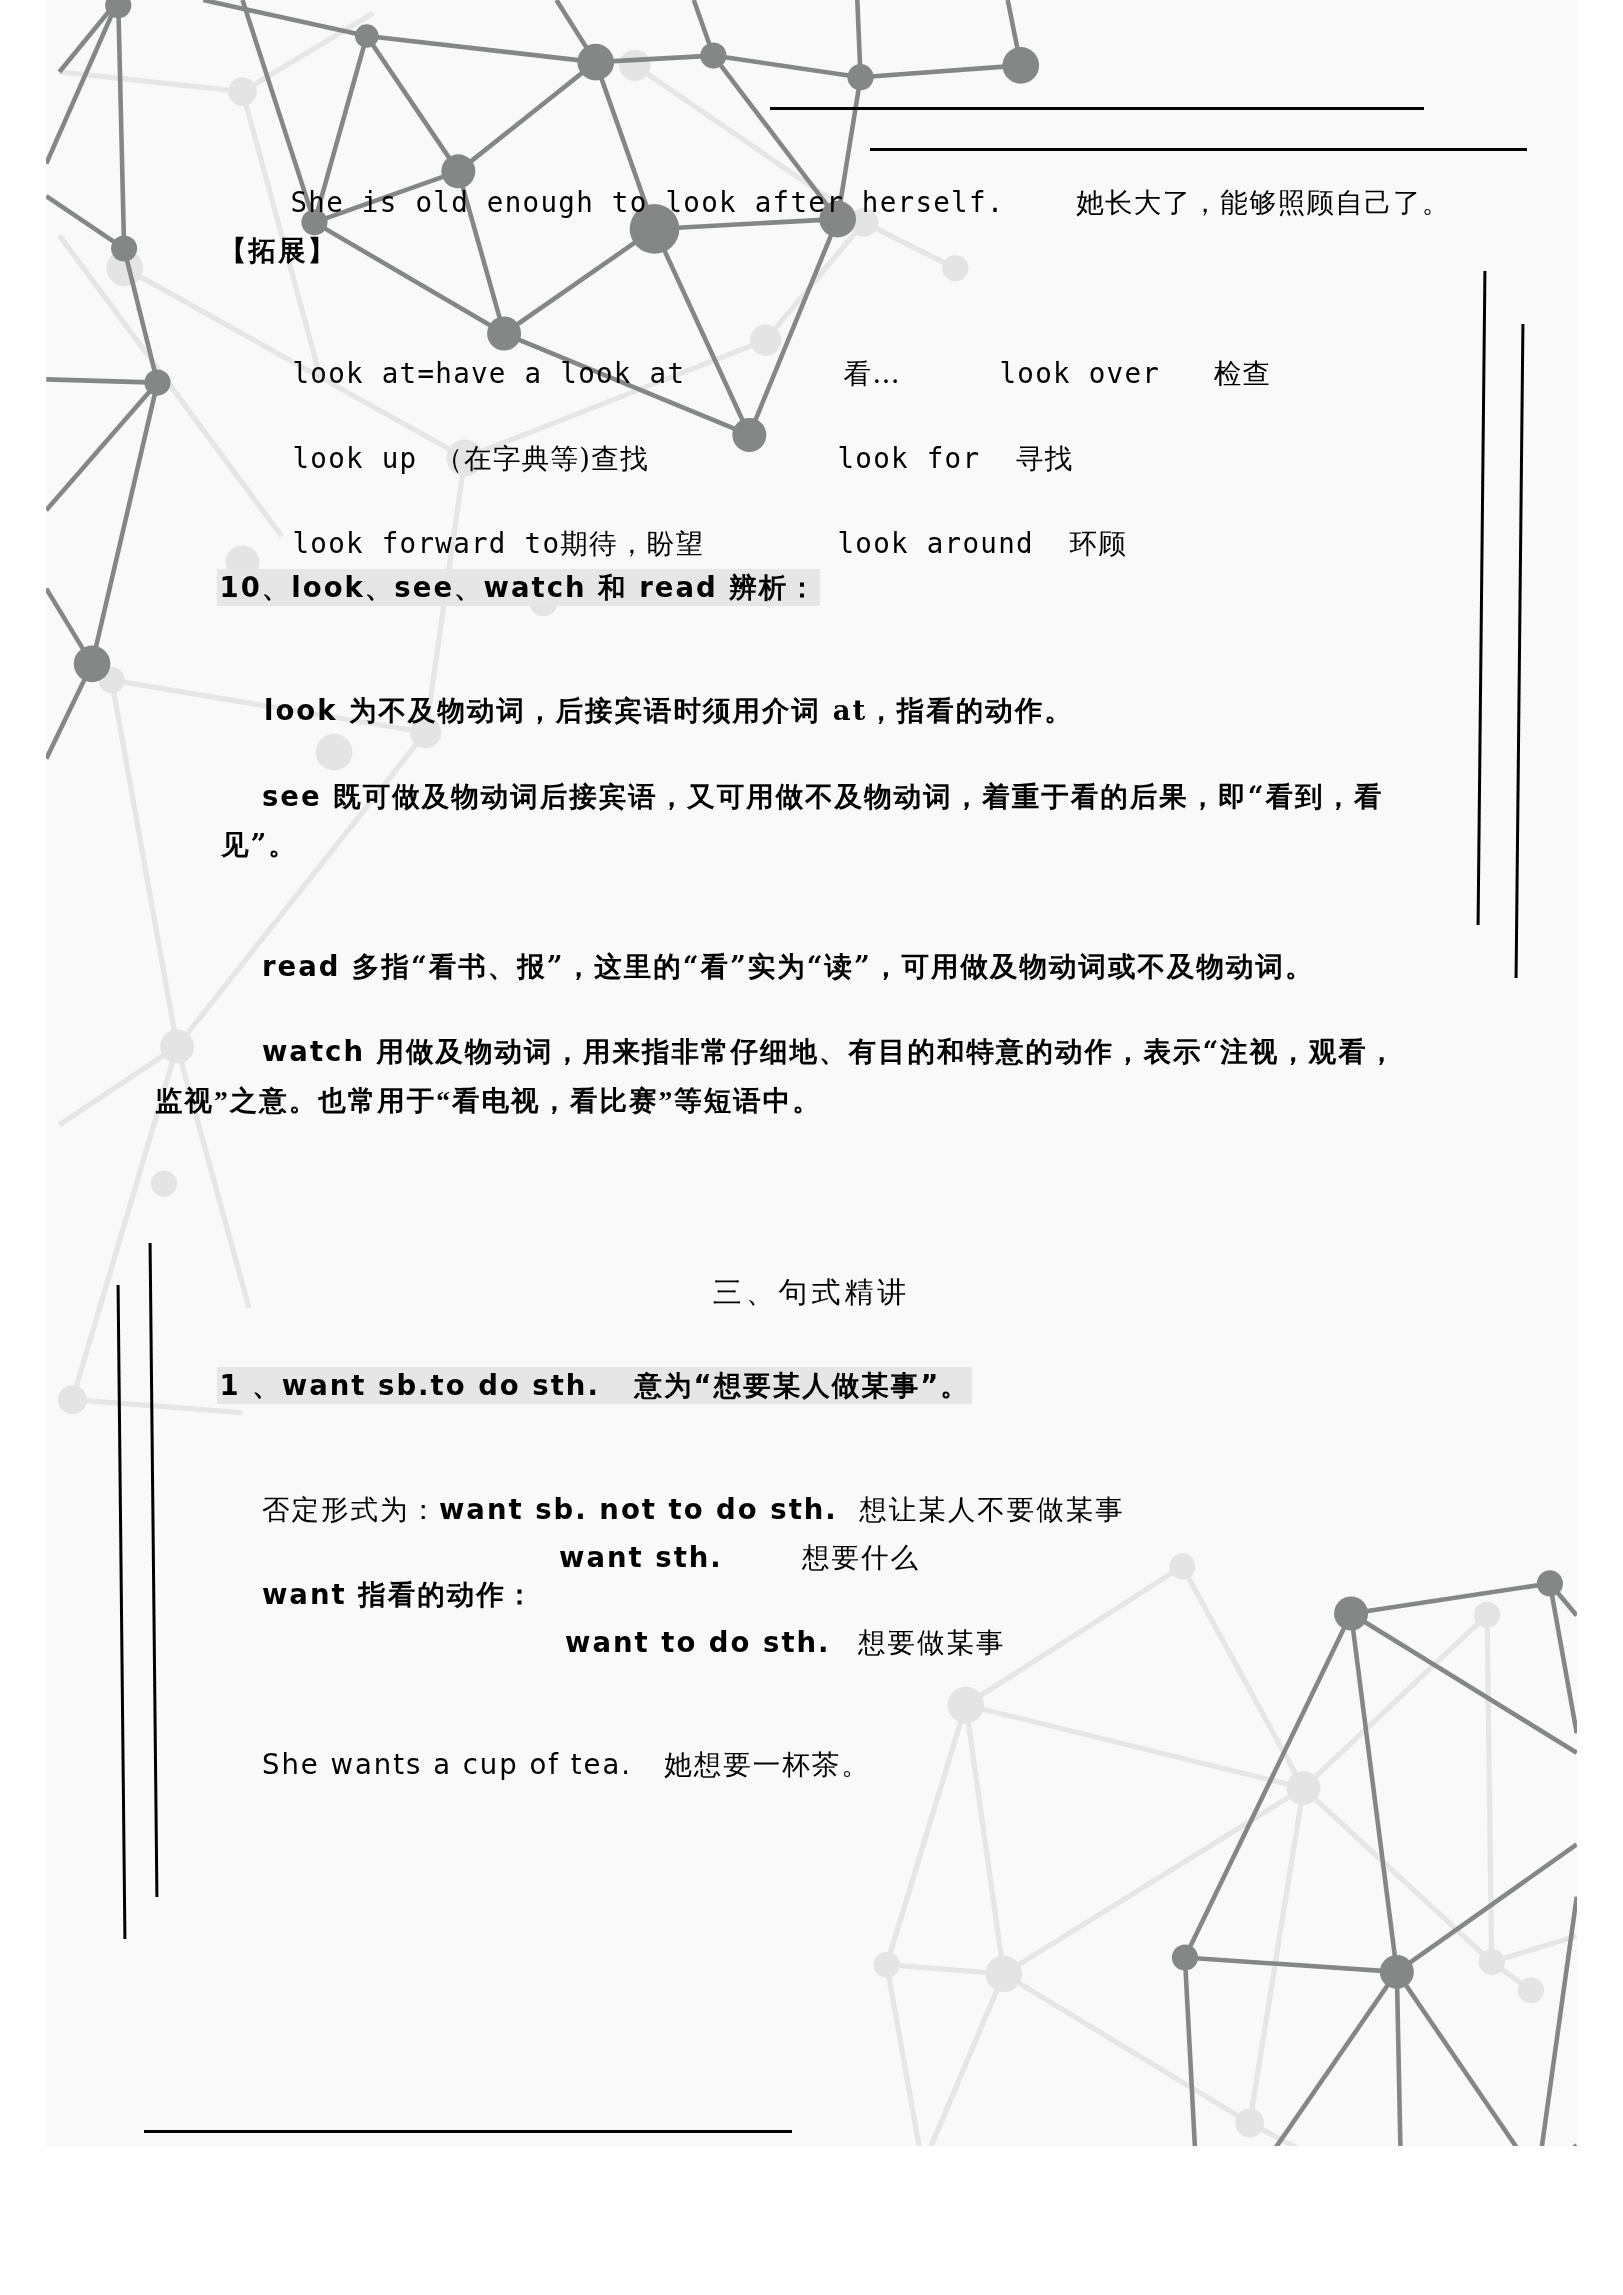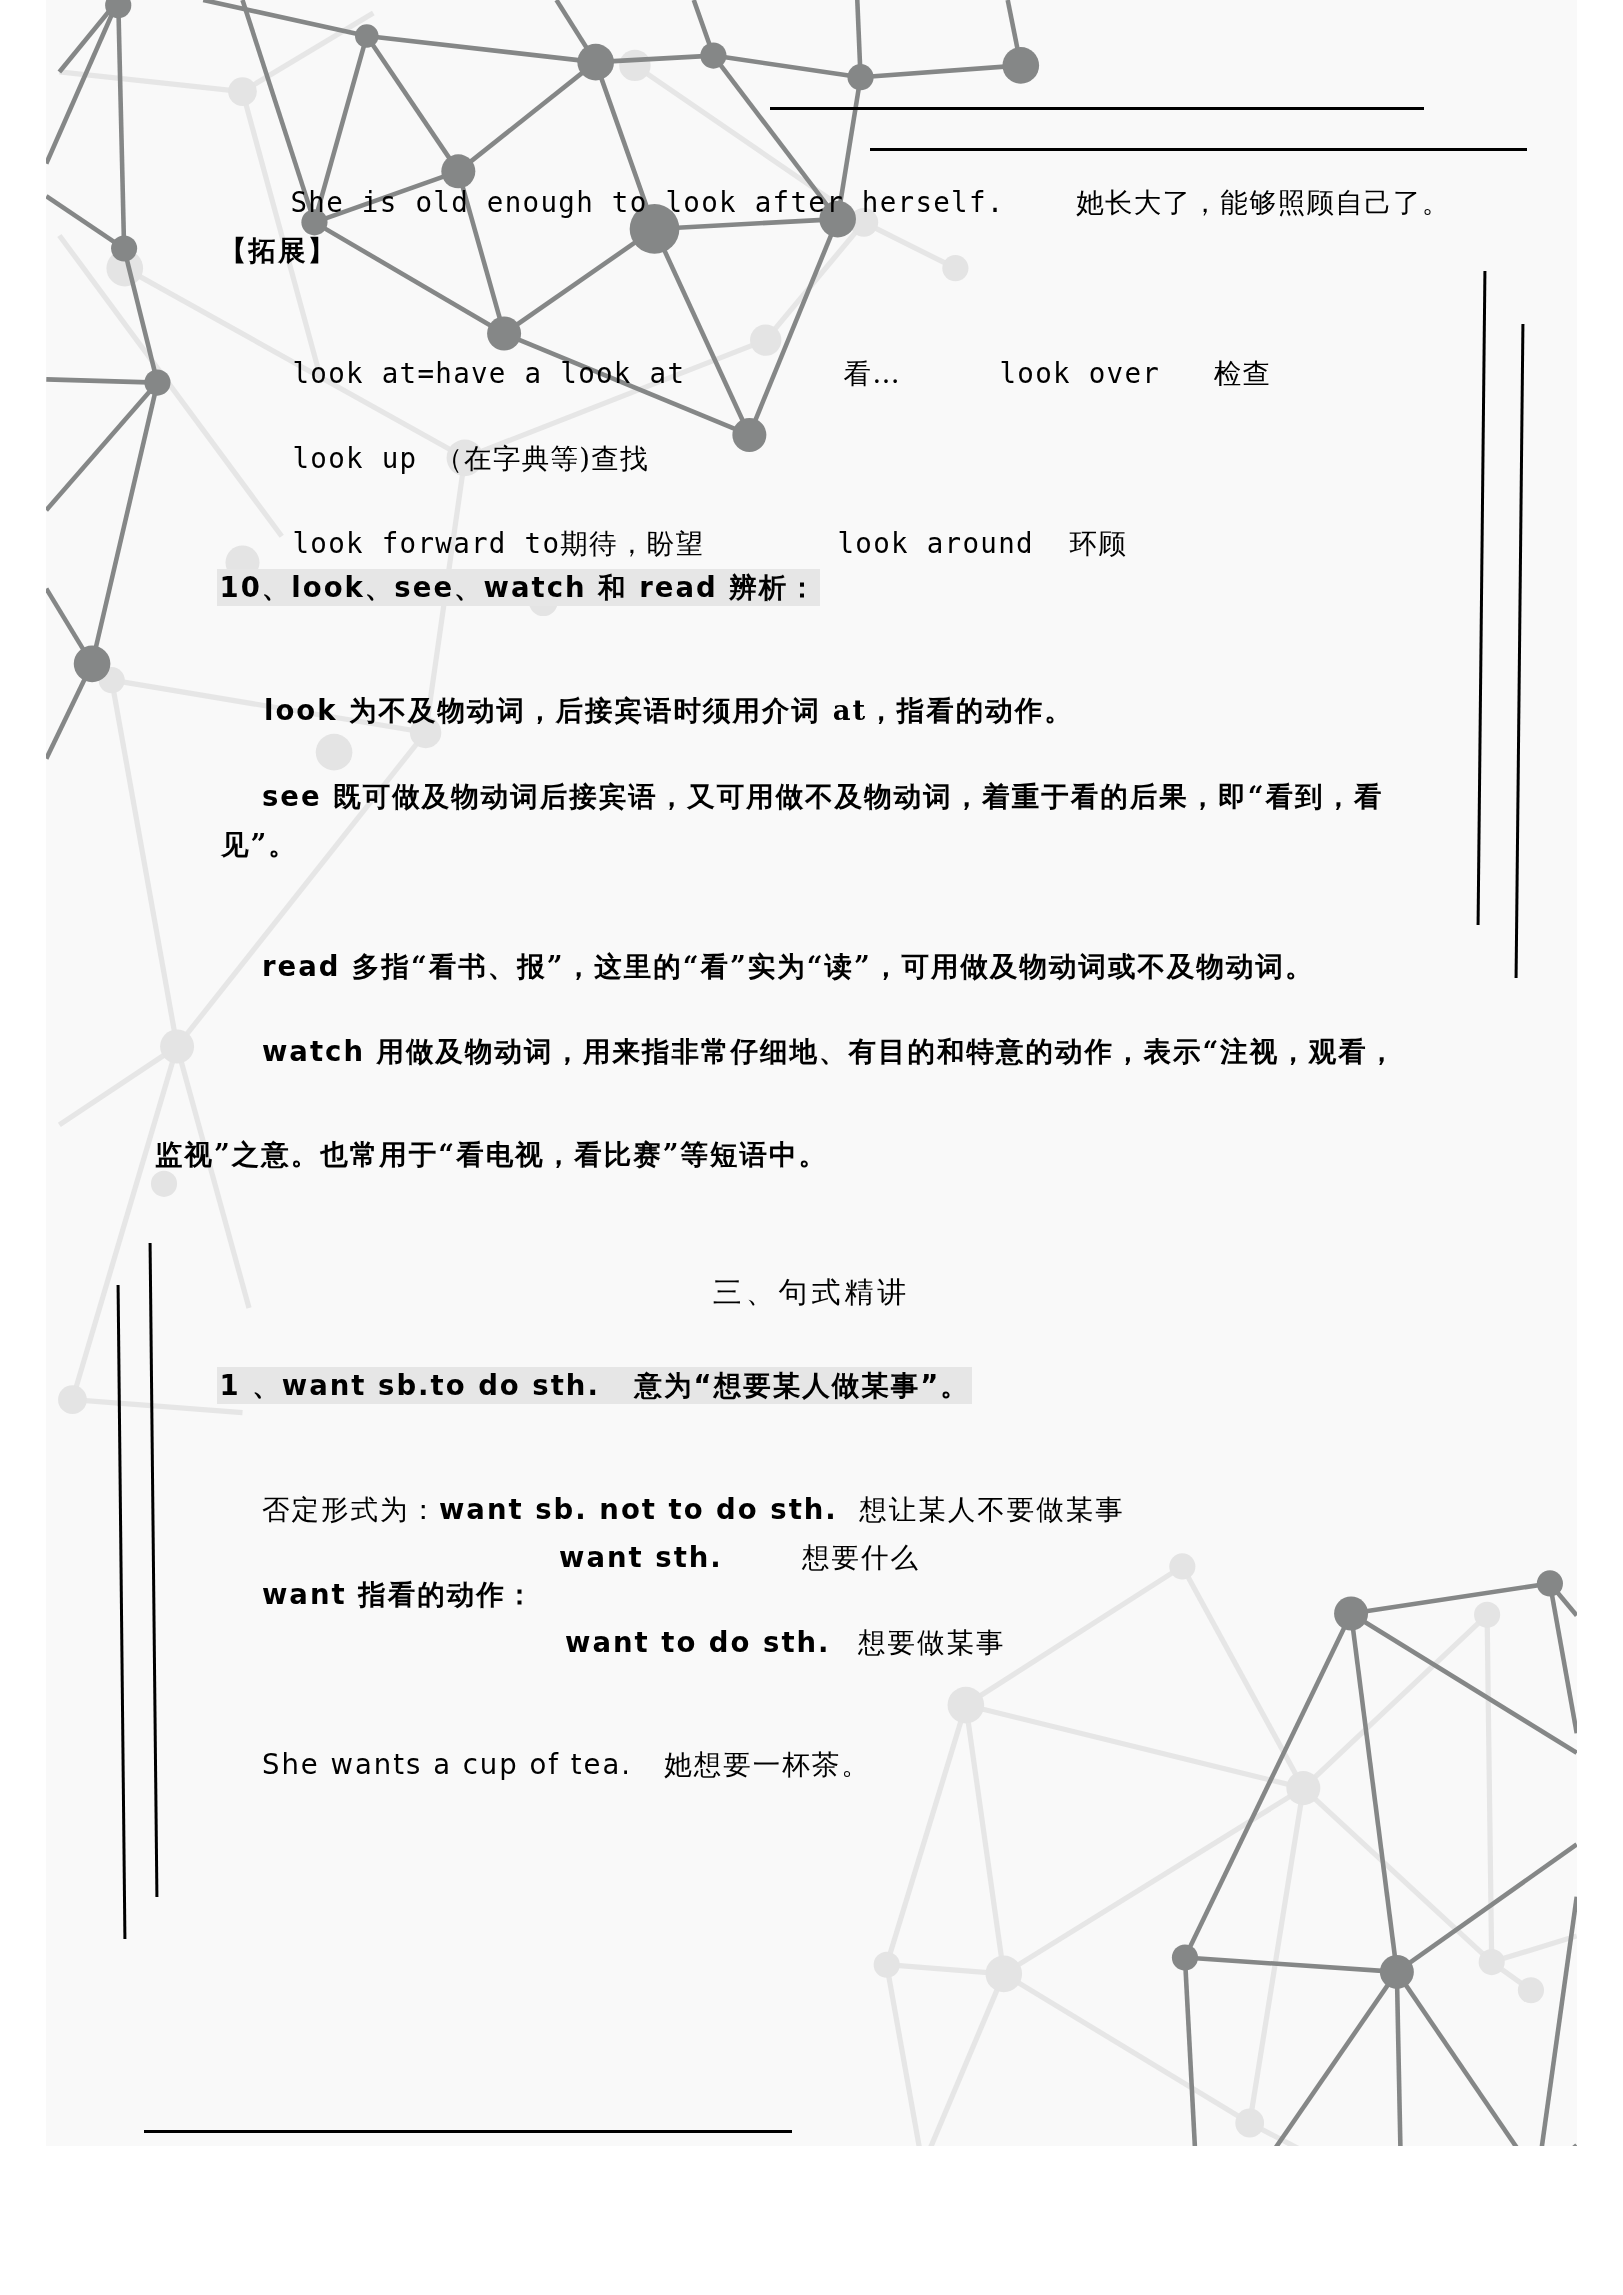--- a/index.html
+++ b/index.html
@@ -251,20 +251,23 @@
   <div class="text-line mono" style="left:726px; top:318px;">
     <span class="cn-serif">看…</span>
   </div>
   <div class="text-line mono" style="left:882px; top:318px;">
     <span>look over</span><span>   </span><span class="cn-serif">检查</span>
   </div>
 
   <div class="text-line mono" style="left:175px; top:403px;">
     <span>look up</span><span> </span><span class="cn-serif">（在字典等)查找</span>
   </div>
+  <div class="text-line mono" style="left:720px; top:403px;">
+    <span>look for</span><span>  </span><span class="cn-serif">寻找</span>
+  </div>
 
   <div class="text-line mono" style="left:720px; top:488px;">
     <span>look around</span><span>  </span><span class="cn-serif">环顾</span>
   </div>
   <div class="text-line mono" style="left:175px; top:488px;">
     <span>look forward to</span><span class="cn-serif">期待，盼望</span>
   </div>
 
   <div class="text-line bold highlight" style="left:171px; top:569px;">10、look、see、watch 和 read 辨析：</div>
 
@@ -277,21 +280,21 @@
   </div>
   <div class="text-line cn-serif bold" style="left:175px; top:826px;">见”。</div>
 
   <div class="text-line" style="left:173px; top:911px;">
     <span class="bold">read</span><span class="cn-serif bold"> 多指“看书、报”，这里的“看”实为“读”，可用做及物动词或不及物动词。</span>
   </div>
 
   <div class="text-line" style="left:173px; top:996px;">
     <span class="bold">watch</span><span class="cn-serif bold"> 用做及物动词，用来指非常仔细地、有目的和特意的动作，表示“注视，观看，</span>
   </div>
-  <div class="text-line cn-serif bold" style="left:109px; top:1136px;">监视”之意。也常用于“看电视，看比赛”等短语中。</div>
+  <div class="text-line cn-serif bold" style="left:109px; top:1082px;font-family:Liberation Serif, serif;">监视”之意。也常用于“看电视，看比赛”等短语中。</div>
 
   <div class="centered-title cn-serif" style="top:1273px;">三、句式精讲</div>
 
   <div class="text-line bold highlight" style="left:171px; top:1367px;">1 、want sb.to do sth.   意为“想要某人做某事”。</div>
 
   <div class="text-line" style="left:173px; top:1454px;">
     <span class="cn-serif">否定形式为：</span><span class="bold">want sb. not to do sth.</span><span>  </span><span class="cn-serif">想让某人不要做某事</span>
   </div>
 
   <div class="text-line" style="left:173px; top:1539px;">

